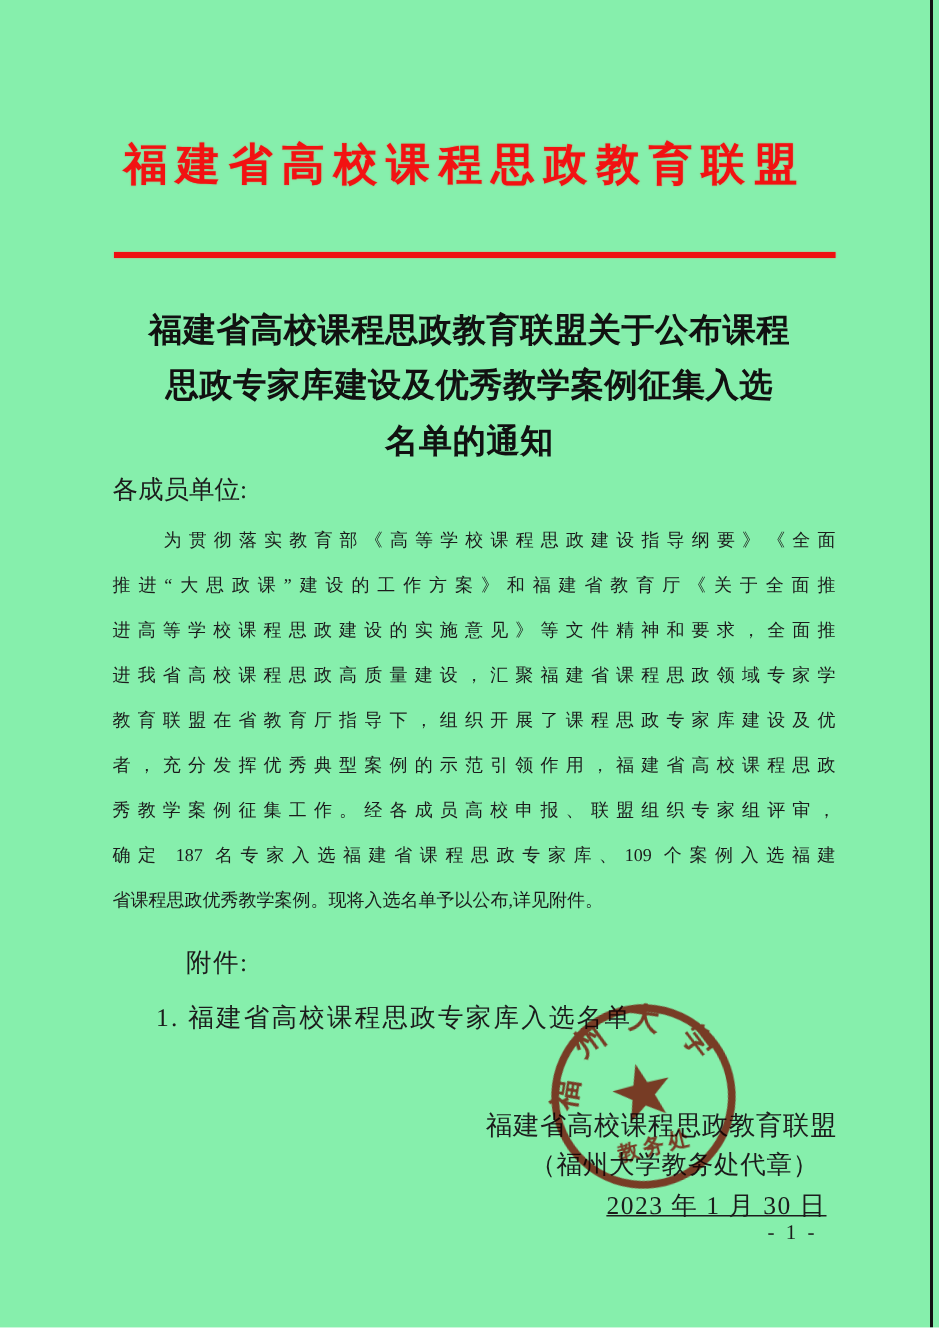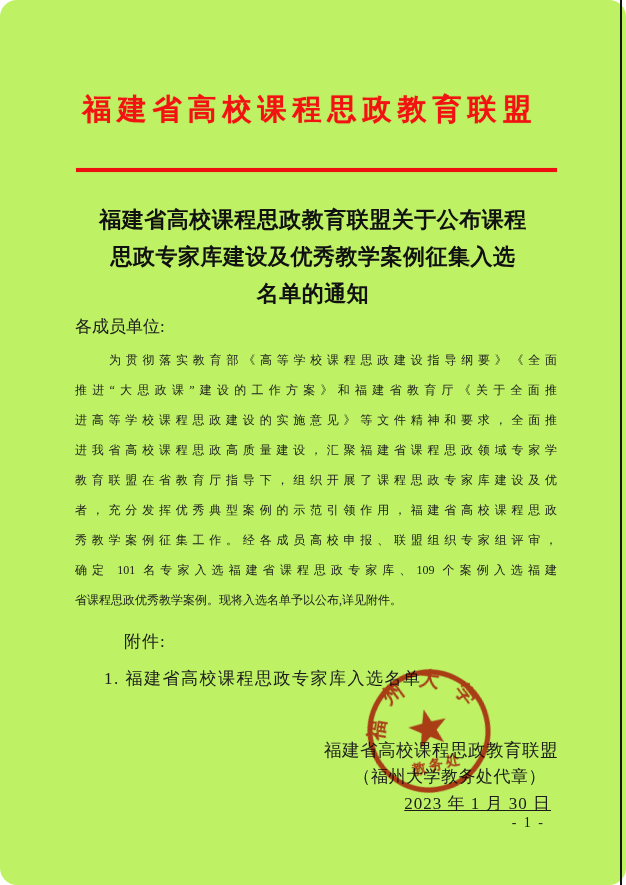--- a/index.html
+++ b/index.html
@@ -1,21 +1,21 @@
 <!DOCTYPE html>
 <html><head>
 <meta charset="utf-8">
 <style>
   html,body{margin:0;padding:0;}
   body{
     width:626px;height:885px;position:relative;background:#fdfdfd;
     font-family:"Liberation Serif","DejaVu Serif",serif;
     color:#1c1c1c;overflow:hidden;
   }
-  .page{position:absolute;inset:0;background:#bef264;border-radius:17px;}
+  .page{position:absolute;inset:0;background:#86efac;}
   .scan-edge{position:absolute;left:620px;top:0;width:2px;height:885px;background:#121212;}
 
   .org-header{
     position:absolute;top:90px;left:0;width:620px;text-align:center;
     font-size:29px;font-weight:bold;letter-spacing:6px;color:#f21212;
     text-shadow:0 0 1px rgba(242,18,18,.55);white-space:nowrap;
   }
   .red-rule{position:absolute;top:168px;left:76px;width:481px;height:4px;background:#ee1010;box-shadow:0 0 1px #ff5a5a;}
 
   .doc-title{
@@ -65,21 +65,21 @@
   <div class="salutation">各成员单位:</div>
 
   <div class="body-block">
     <div class="body-line first">为贯彻落实教育部《高等学校课程思政建设指导纲要》《全面</div>
     <div class="body-line">推进“大思政课”建设的工作方案》和福建省教育厅《关于全面推</div>
     <div class="body-line">进高等学校课程思政建设的实施意见》等文件精神和要求，全面推</div>
     <div class="body-line">进我省高校课程思政高质量建设，汇聚福建省课程思政领域专家学</div>
     <div class="body-line">教育联盟在省教育厅指导下，组织开展了课程思政专家库建设及优</div>
     <div class="body-line">者，充分发挥优秀典型案例的示范引领作用，福建省高校课程思政</div>
     <div class="body-line">秀教学案例征集工作。经各成员高校申报、联盟组织专家组评审，</div>
-    <div class="body-line">确定 101 名专家入选福建省课程思政专家库、109 个案例入选福建</div>
+    <div class="body-line">确定 187 名专家入选福建省课程思政专家库、109 个案例入选福建</div>
     <div class="body-line last">省课程思政优秀教学案例。现将入选名单予以公布,详见附件。</div>
   </div>
 
   <div class="attach-label">附件:</div>
   <div class="attach-item1">1. 福建省高校课程思政专家库入选名单</div>
 
   <div class="sig-org">福建省高校课程思政教育联盟</div>
   <div class="sig-agent">（福州大学教务处代章）</div>
   <div class="sig-date">2023 年 1 月 30 日</div>
 

